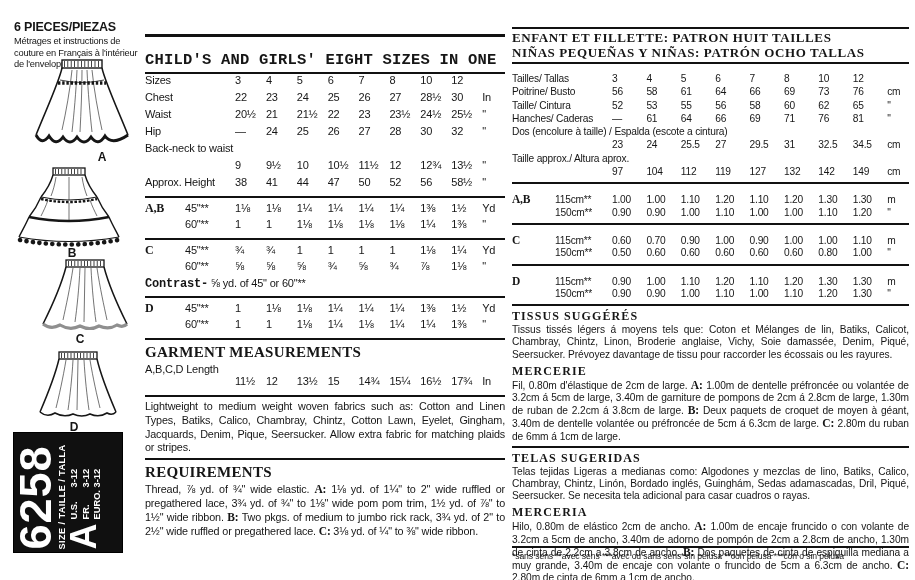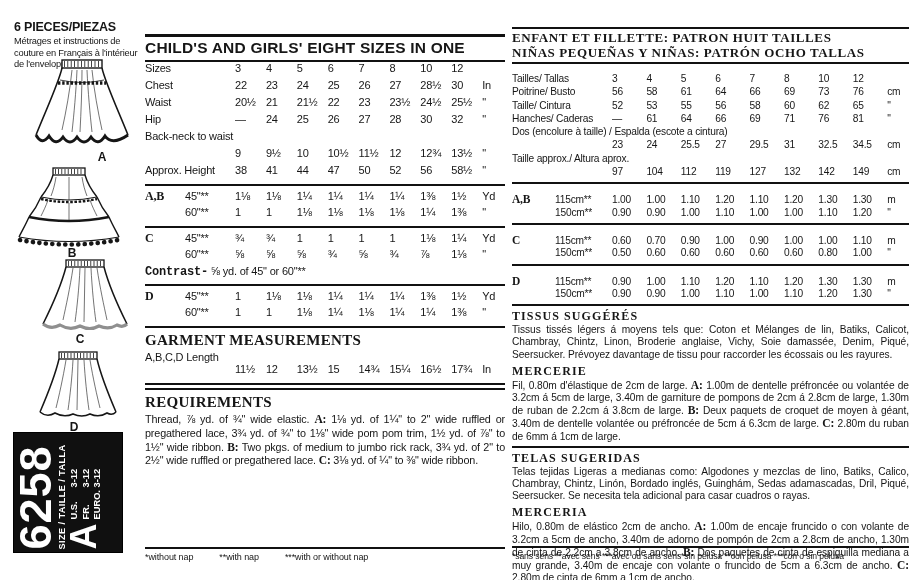--- a/index.html
+++ b/index.html
@@ -26,21 +26,21 @@
   .sbox-caption { font-size:9.2px; font-weight:bold; letter-spacing:0.4px; margin-top:1px; white-space:nowrap; }
   .sbox-row { display:flex; margin-top:2px; align-items:flex-start; }
   .sbox-letter { font-size:36px; font-weight:800; line-height:0.85; margin-right:4px; }
   .sbox-sizes { display:flex; flex-direction:column; }
   .sbox-size-line { display:flex; font-size:9.3px; font-weight:bold; line-height:11.5px; white-space:nowrap; }
   .sbox-size-line .sl { width:32px; }
   .rule2 { border-top:2.2px solid #111; }
   
   #mid-col { position:absolute; left:145px; top:20px; width:360px; }
   .etitle-block { border-top:3px solid #111; border-bottom:2.4px solid #111; margin-top:14px; padding:2px 0 3px 0; }
-  .etitle { font-family:Liberation Sans, sans-serif; font-size:15.5px; font-weight:bold; letter-spacing:0.2px; white-space:nowrap; }
+  .etitle { font-family:Liberation Mono, monospace; font-size:15.5px; font-weight:bold; letter-spacing:0.2px; white-space:nowrap;margin-top:12px; }
   .etable { }
   .etable .trow { display:grid; grid-template-columns:90px repeat(8,30.9px) 22px; height:17px; align-items:baseline;
                   font-size:11px; letter-spacing:-0.2px; }
   .etable .tlabel { white-space:nowrap; }
   .etable .grp { font-family:"Liberation Serif", serif; font-weight:bold; font-size:12px; display:inline-block; width:40px; }
   .etable .tunit { text-align:left; }
   .etable .tspan { grid-column:1 / -1; white-space:nowrap; }
   .contrast-line { font-size:11px; height:16px; letter-spacing:-0.2px; }
   .contrast-line b { font-family:Liberation Mono, monospace; font-size:12px;margin-top:48px; }
   .eheading { font-family:"Liberation Serif", serif; font-size:15px; font-weight:bold; letter-spacing:0.3px; margin-top:4px; }
@@ -324,34 +324,27 @@
           <div class="tval">15</div>
           <div class="tval">14¾</div>
           <div class="tval">15¼</div>
           <div class="tval">16½</div>
           <div class="tval">17¾</div>
           <div class="tunit">In</div>
         </div>
       </div>
 
     <div class="rule2 sep"></div>
+    <div class="epara">Lightweight to medium weight woven fabrics such as: Cotton and Linen Types, Batiks, Calico, Chambray, Chintz, Cotton Lawn, Eyelet, Gingham, Jacquards, Denim, Pique, Seersucker. Allow extra fabric for matching plaids or stripes.</div>
 
     <div class="rule2 sep"></div>
     <div class="eheading">REQUIREMENTS</div>
     <div class="epara"><span>Thread, ⅞ yd. of ¾" wide elastic. </span><b>A: </b><span>1⅛ yd. of 1¼" to 2" wide ruffled or pregathered lace, 3¾ yd. of ¾" to 1⅛" wide pom pom trim, 1½ yd. of ⅞" to 1½" wide ribbon. </span><b>B: </b><span>Two pkgs. of medium to jumbo rick rack, 3¾ yd. of 2" to 2½" wide ruffled or pregathered lace. </span><b>C: </b><span>3⅛ yd. of ¼" to ⅜" wide ribbon.</span></div>
   </div>
 
-  <div class="mid-foot">
-    <div class="rule2"></div>
-    <div class="mid-foot-row">
-      <span>*without nap</span>
-      <span>**with nap</span>
-      <span>***with or without nap</span>
-    </div>
-  </div>
 
   <div id="right-col">
     <div class="ititle-block">
       <div class="ititle">ENFANT ET FILLETTE: PATRON HUIT TAILLES</div>
       <div class="ititle">NIÑAS PEQUEÑAS Y NIÑAS: PATRÓN OCHO TALLAS</div>
     </div>
 
     <div class="mtable">
         <div class="trow">
           <div class="tlabel"><span>Tailles/ Tallas</span></div>

